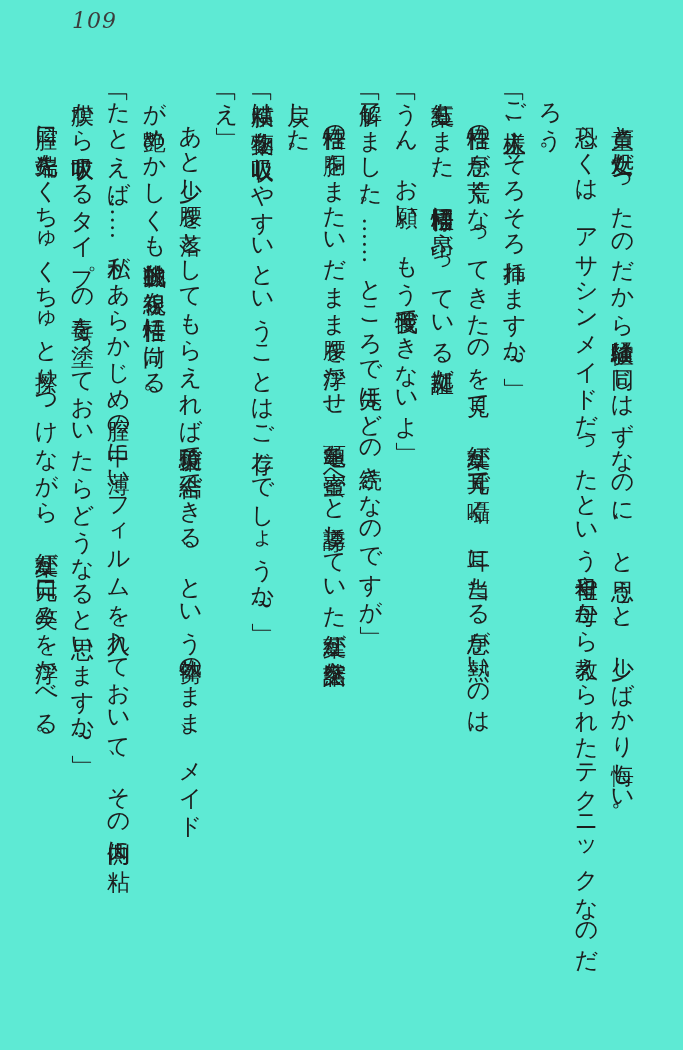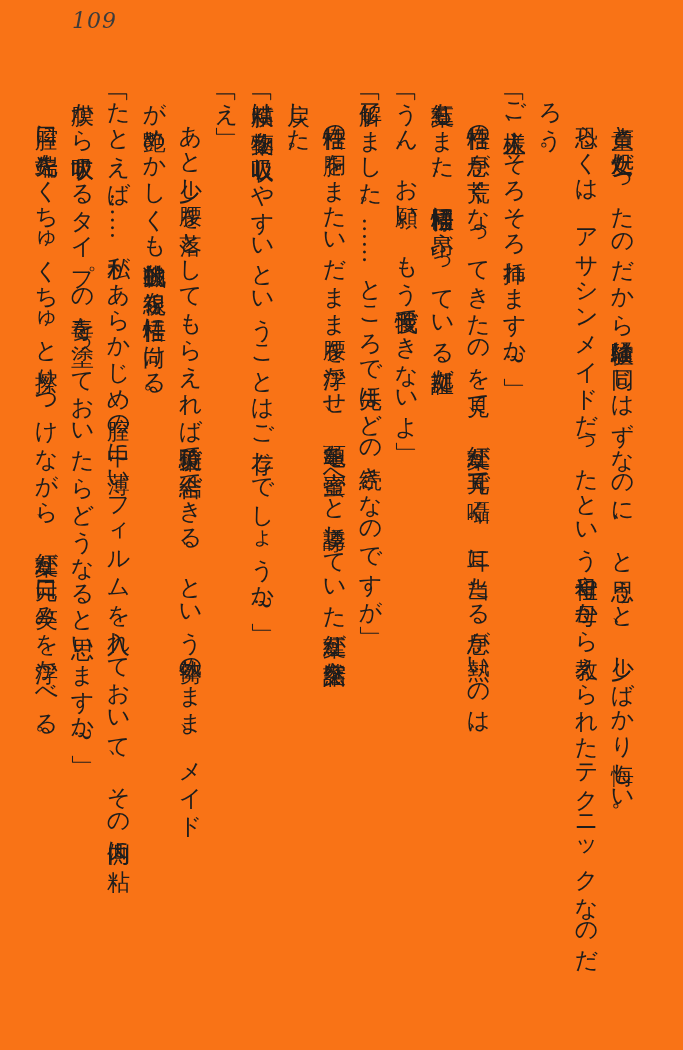--- a/index.html
+++ b/index.html
@@ -43,21 +43,21 @@
     line-height: 36px;
     white-space: nowrap;
   }
   .tline.indent {
     text-indent: 23.4px;
   }
 </style>
 </head>
 <body>
 
-<div class="page" style="background: #f97316;">
+<div class="page" style="background: #5eead4;">
   <div class="page-number">109</div>
   <div class="text-area" style="color: rgb(29, 29, 29);">
       <div class="tline indent">童貞と処女だったのだから経験値は同じはずなのに、と思うと、少しばかり悔しい。</div>
       <div class="tline indent">恐らくは、アサシンメイドだったという祖母や母から教えられたテクニックなのだ</div>
       <div class="tline">ろう。</div>
       <div class="tline">「ご主人様、そろそろ挿れますか?」</div>
       <div class="tline indent">桂悟の息が荒くなってきたのを見て、紅葉が耳元で囁く。耳に当たる息が熱いのは、</div>
       <div class="tline">紅葉もまた、桂悟同様に昂ぶっている証拠だ。</div>
       <div class="tline">「うん、お願い。もう我慢できないよ」</div>
       <div class="tline">「了解しました。……ところで先ほどの続きなのですが」</div>

